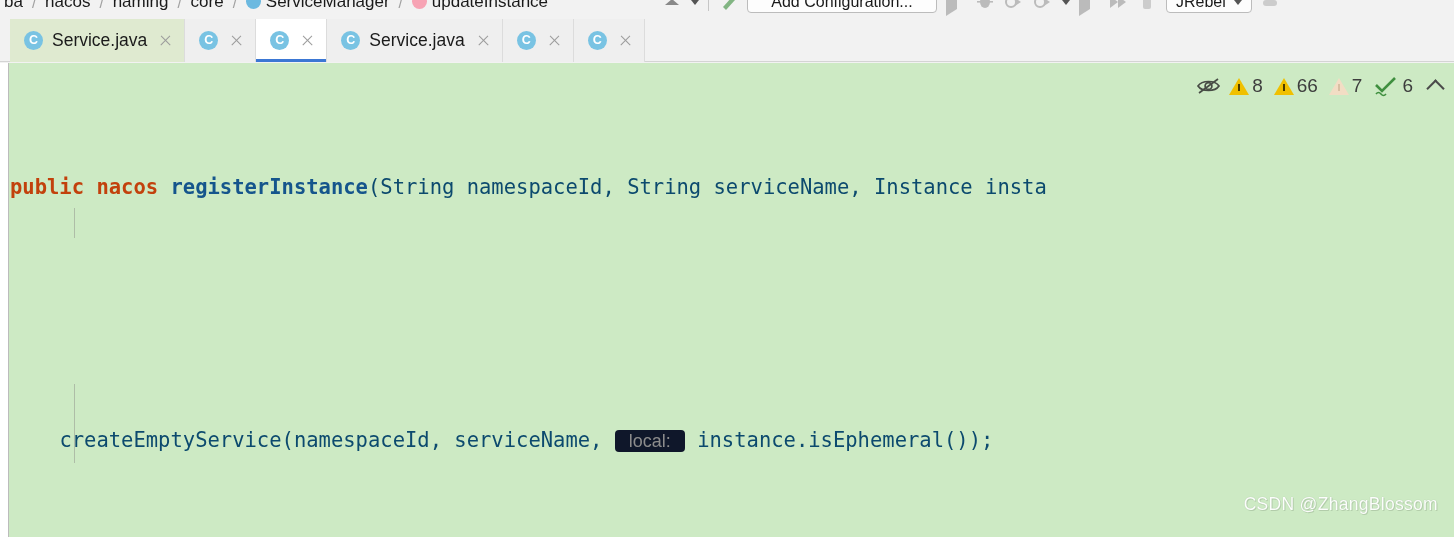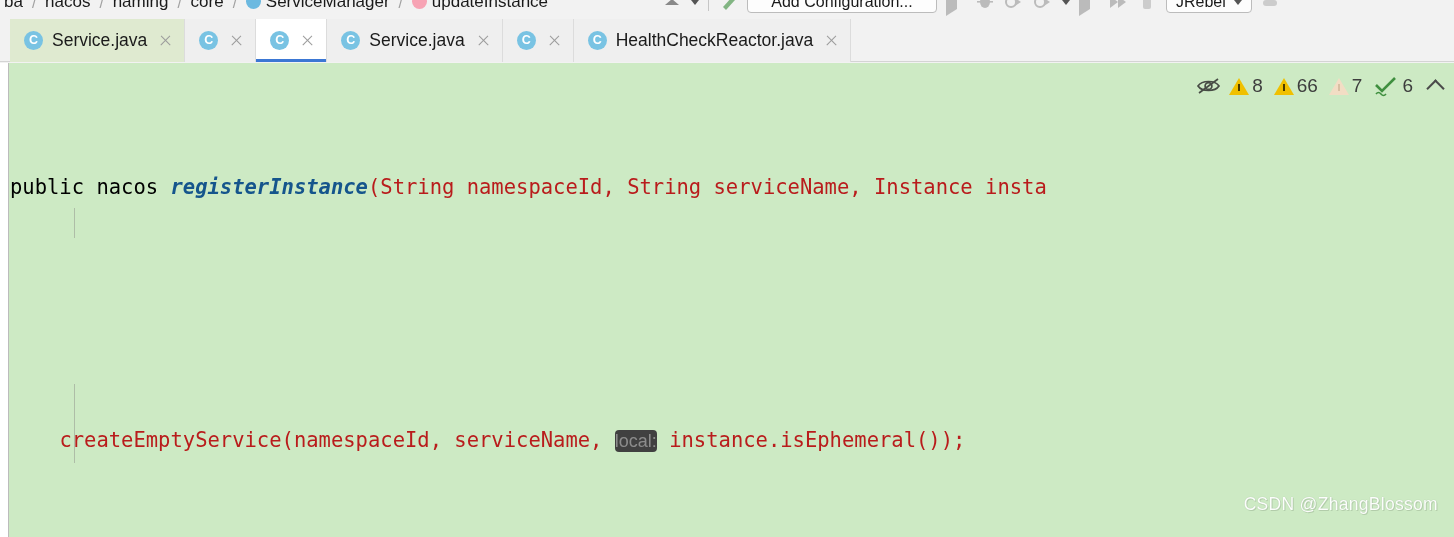--- a/index.html
+++ b/index.html
@@ -213,29 +213,29 @@
     font-family: "DejaVu Sans Mono", monospace;
     font-size: 20.5px;
     line-height: 31.6px;
     color: #1c1c1c;
     white-space: pre;
     letter-spacing: 0px;
   }
   .ln { height: 31.6px; position: relative; }
 
   
-  .kw   { color: #000000; }            
-  .mdef { color: #15558c; font-weight: 600; font-style: italic; }
-  .plain{ color: #b91c1c; }
+  .kw   { color: #c2410c; font-weight: bold; }            
+  .mdef { color: #15558c; font-weight: 600; }
+  .plain{ color: #0c4a6e; }
 
   .hint {
-    background: #404040;
+    background: #0f172a;
     color: #8c8c8c;
     border-radius: 4px;
-    padding: 1px 0;
+    padding: 1px 14px;
     font-family: "Liberation Sans", sans-serif;
     font-size: 18px;
   }
 
   
   .guide {
     position: absolute;
     left: 74px;
     width: 1px;
     background: #aebda7;
@@ -404,21 +404,20 @@
       <span class="tab-close"></span>
     </div>
 
     <div class="tab">
       <span class="tab-ico">C</span>
       <span class="tab-close"></span>
     </div>
 
     <div class="tab">
       <span class="tab-ico">C</span>
-      <span>HealthCheckReactor.java</span>
       <span class="tab-close"></span>
     </div>
   </div>
 
   <div class="editor">
 
     <div class="editor-left-strip"></div>
 
     <div class="guide g1"></div>
     <div class="guide g2"></div>

